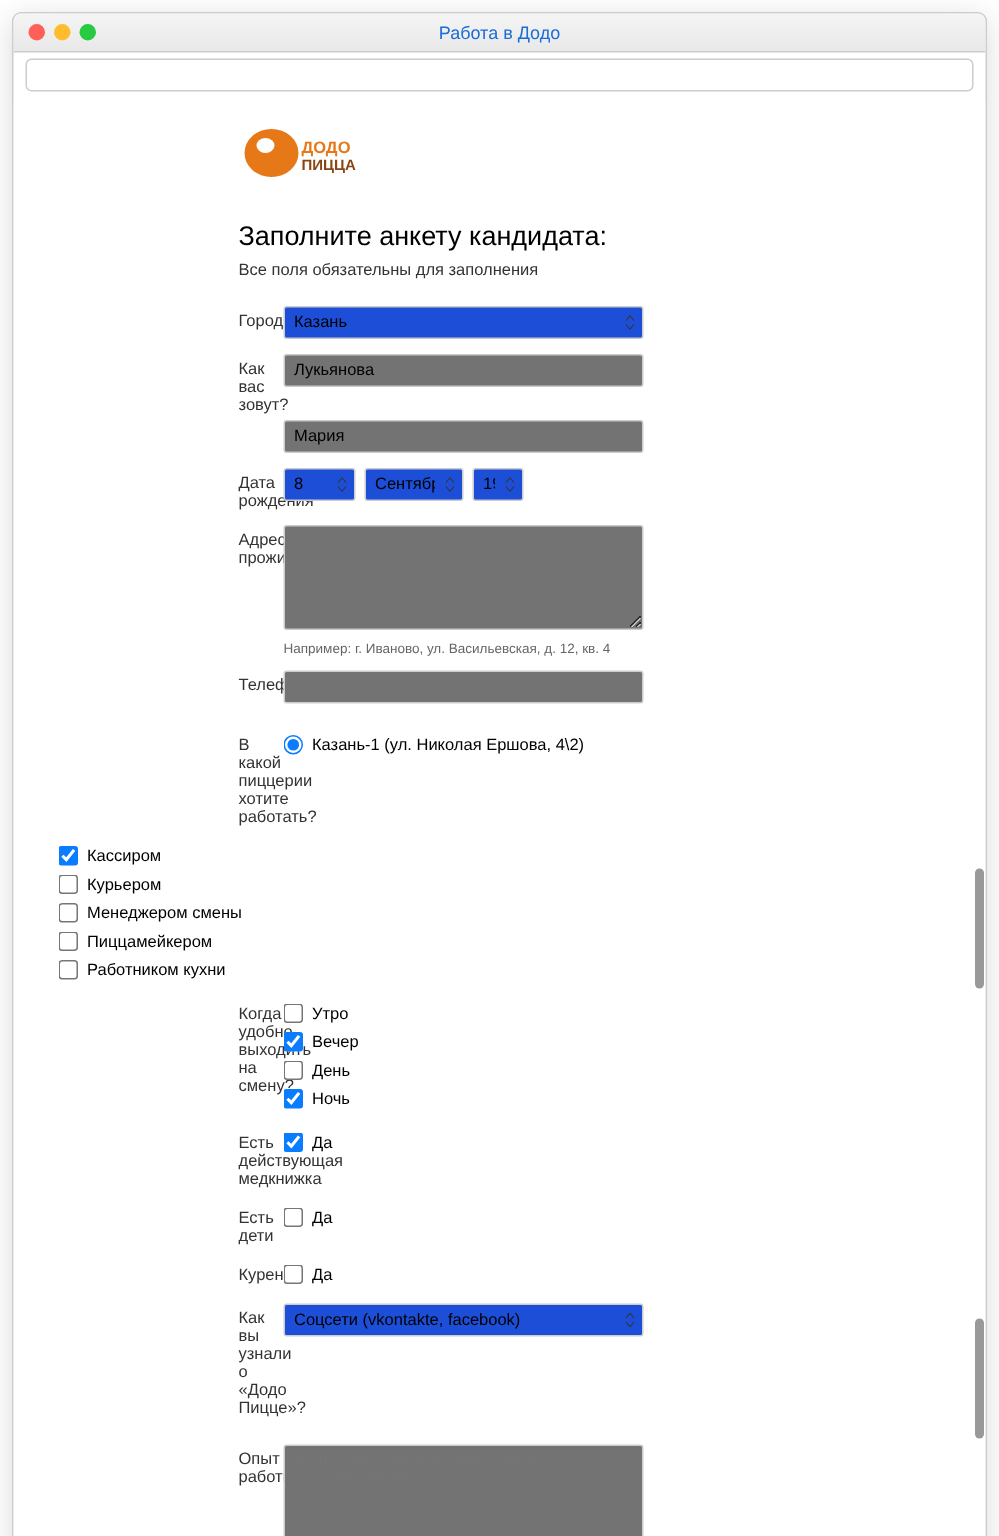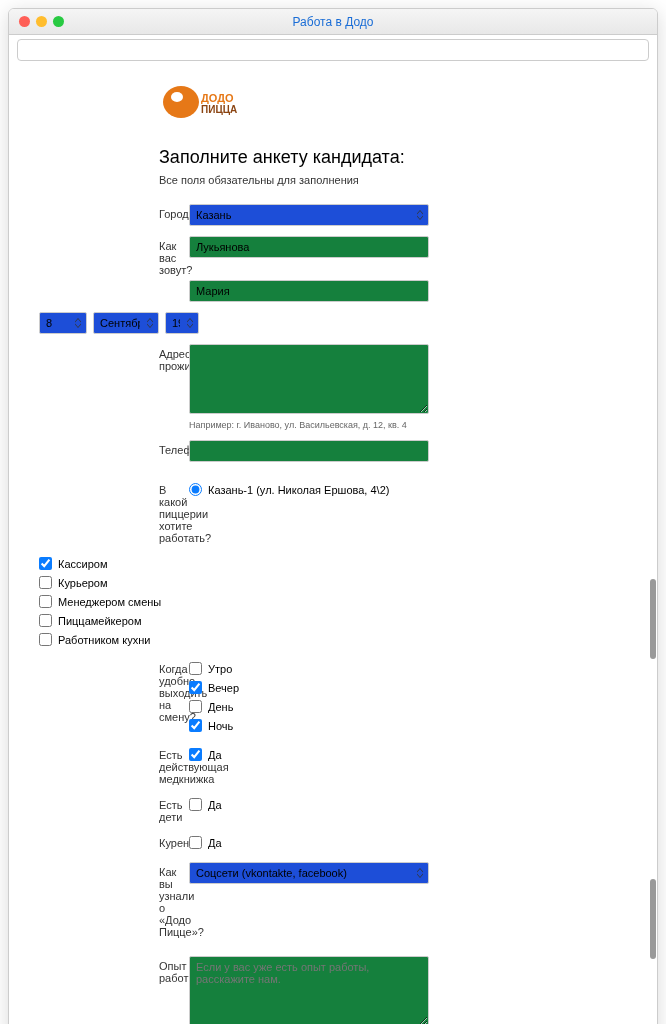--- a/index.html
+++ b/index.html
@@ -12,21 +12,21 @@
 .title{position:absolute;left:0;right:0;text-align:center;font-size:12px;color:#1a6dd6}
 .urlbar{height:22px;margin:4px 8px 6px;border:1px solid #ccc;border-radius:4px;background:#fff}
 .content{padding:10px 30px 30px;background:#fff}
 .logo{width:90px;height:50px;margin:0 0 20px 120px;position:relative}
 .logo svg{width:100%;height:100%}
 h2{font-size:18px;font-weight:normal;margin:8px 0 6px 120px}
 .sub{font-size:11px;color:#333;margin:0 0 18px 120px}
 .row{display:flex;margin-bottom:10px;align-items:flex-start}
 .lbl{width:150px;font-size:11px;color:#333;padding-left:120px;padding-top:4px;padding-right:8px}
 .fld{flex:1;max-width:240px}
-select,input[type=text],textarea{width:100%;font-size:11px;padding:4px 6px;border:1px solid #ccc;border-radius:2px;background:#15803d}
+select,input[type=text],textarea{width:100%;font-size:11px;padding:4px 6px;border:1px solid #ccc;border-radius:2px;background:#737373}
 select{appearance:none;background:#1d4ed8;padding-right:18px}
 .selwrap{position:relative;display:inline-block}
 .selwrap::after{content:"";position:absolute;right:6px;top:50%;transform:translateY(-50%);width:6px;height:10px;background:linear-gradient(#333,#333);clip-path:polygon(0 35%,50% 0,100% 35%,100% 45%,50% 10%,0 45%,0 55%,50% 90%,100% 55%,100% 65%,50% 100%,0 65%)}
 .dategroup{display:flex;gap:6px}
 .dategroup .selwrap:nth-child(1){width:48px}
 .dategroup .selwrap:nth-child(2){width:66px}
 .dategroup .selwrap:nth-child(3){width:34px}
 textarea{height:70px;resize:vertical}
 .hint{font-size:9px;color:#666;margin-top:2px}
 .opt{display:flex;align-items:center;font-size:11px;padding:3px 0}
@@ -68,20 +68,21 @@
 
     <div class="row">
       <div class="lbl">Как вас зовут?</div>
       <div class="fld">
         <input type="text" value="Лукьянова" style="">
         <input type="text" class="name2" value="Мария" style="">
       </div>
     </div>
 
     <div class="row">
+      <div class="lbl">Дата рождения</div>
       <div class="fld dategroup">
         <div class="selwrap"><select><option>8</option></select></div>
         <div class="selwrap"><select><option>Сентябрь</option></select></div>
         <div class="selwrap"><select><option>1996</option></select></div>
       </div>
     </div>
 
     <div class="row">
       <div class="lbl">Адрес проживания</div>
       <div class="fld">

